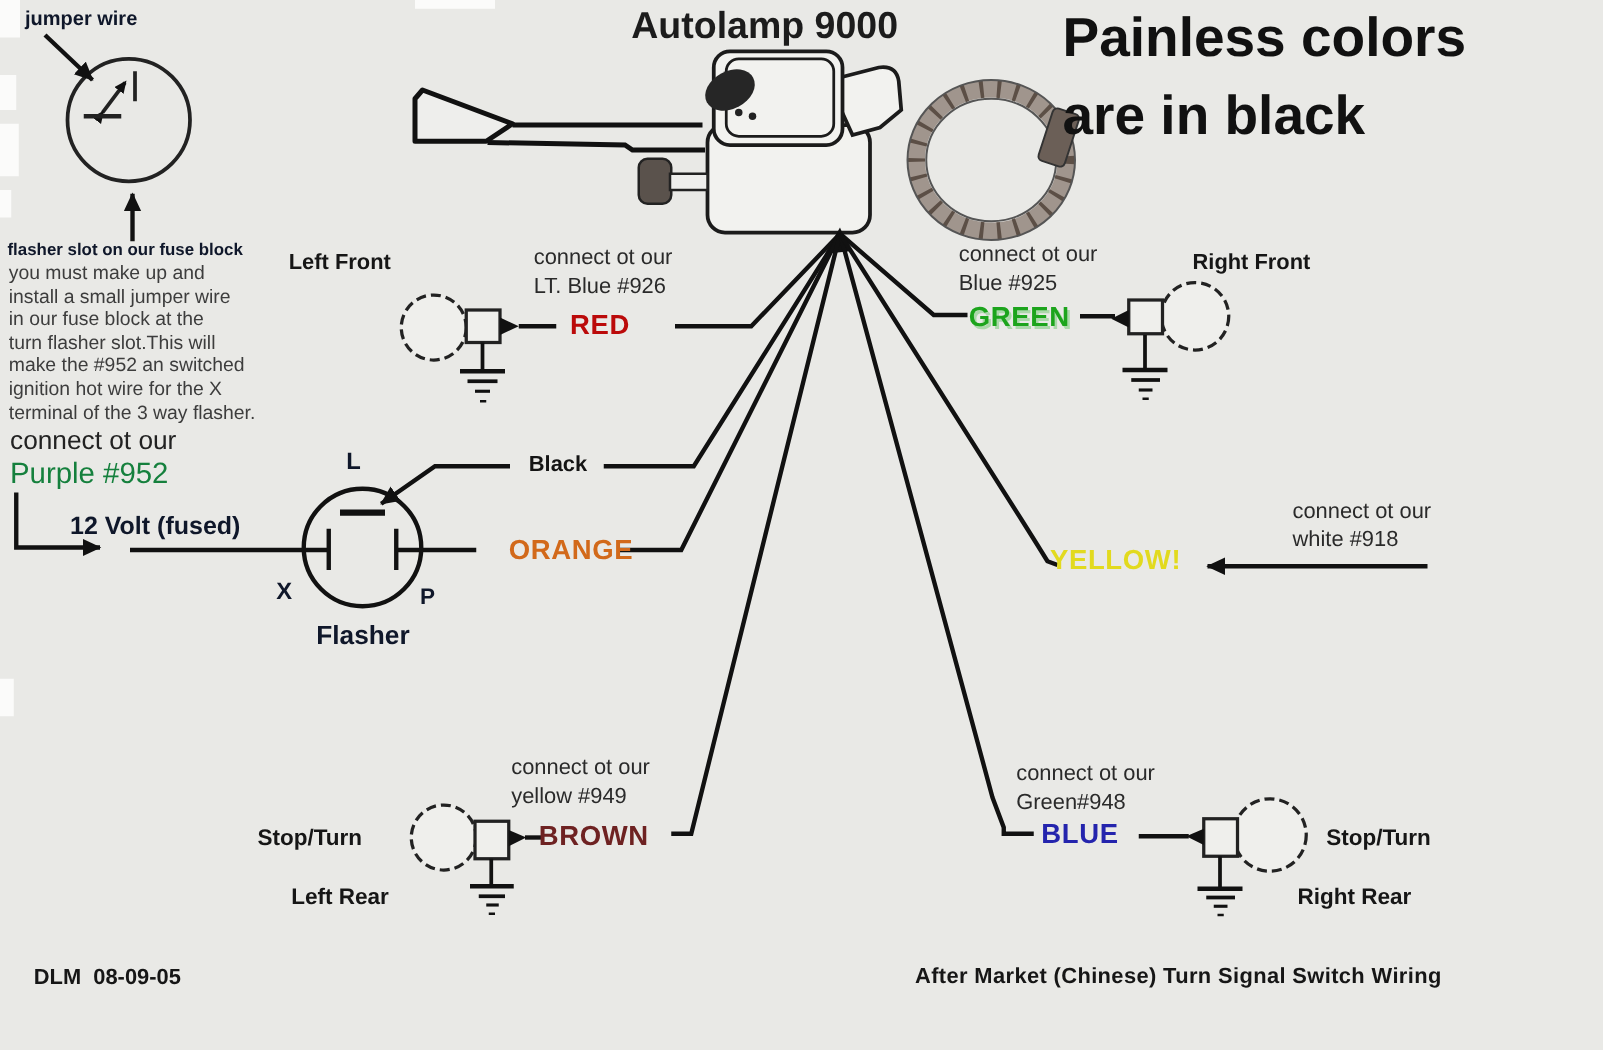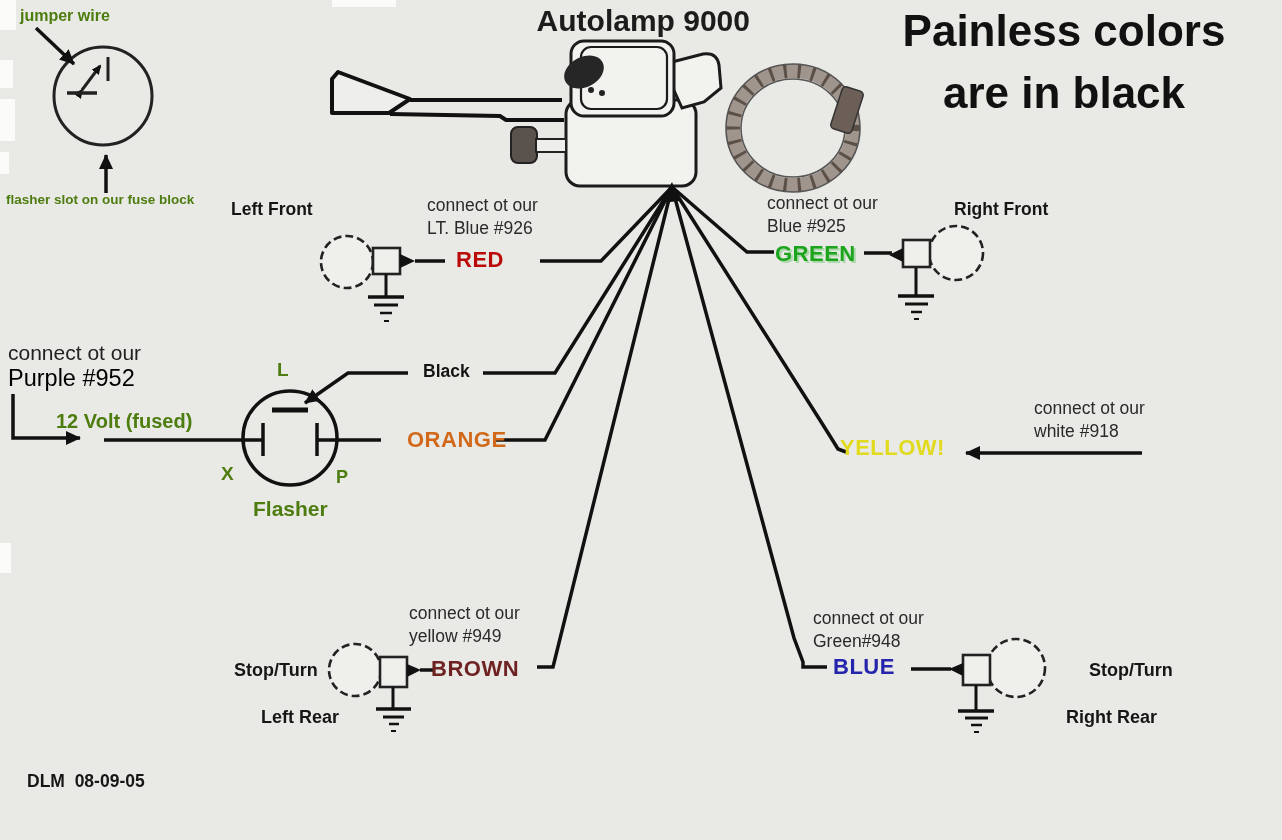--- a/index.html
+++ b/index.html
@@ -1,28 +1,28 @@
 <!DOCTYPE html>
 <html><head>
 <meta charset="utf-8">
 <style>
   html,body{margin:0;padding:0;background:#cfcfcf;}
   #stage{position:relative;width:1282px;height:840px;background:#e9e9e6;overflow:hidden;
          font-family:"Liberation Sans",sans-serif;}
   #art{position:absolute;left:0;top:0;}
   .t{position:absolute;white-space:pre-wrap;color:#1c1c1c;line-height:1.25;
      font-family:"Liberation Sans",sans-serif;}
-  .heavy{font-weight:700;color:#4d7c0f;}
+  .heavy{font-weight:700;color:#0f172a;}
   .para{font-size:15.5px;line-height:18.6px;color:#3d3d3d;}
   .connect{font-size:17.5px;line-height:23px;color:#2a2a2a;}
   .wirecolor{font-size:22px;font-weight:700;letter-spacing:.5px;}
   .cap{font-size:17.5px;font-weight:700;color:#161616;}
-  .cap18{font-size:18px;font-weight:700;color:#161616;margin-left:28px;}
-  .title{font-size:30px;font-weight:700;text-align:right;}
-  .painless{font-size:44px;font-weight:700;line-height:62px;text-align:center;color:#111;}
+  .cap18{font-size:18px;font-weight:700;color:#161616;}
+  .title{font-size:30px;font-weight:700;text-align:left;}
+  .painless{font-size:44px;font-weight:700;line-height:62px;text-align:left;color:#111;}
   .sh-green{text-shadow:2px 2px 0 rgba(110,200,110,.5);}
   .artifact{position:absolute;background:#fbfbfa;}
 </style>
 </head>
 <body>
 
 <div id="stage">
 
   <div class="artifact" style="left:0;top:8;width:16px;height:30px;"></div>
   <div class="artifact" style="left:0;top:60px;width:13px;height:28px;"></div>
@@ -154,22 +154,29 @@
       </g>
     </g>
   </svg>
 
   <div class="t title" style="left:505px;top:2px;width:245px;">Autolamp 9000</div>
   <div class="t painless" style="left:850px;top:0px;width:428px;">Painless colors
 are in black</div>
 
   <div class="t heavy" style="left:20px;top:6px;font-size:16px;">jumper wire</div>
   <div class="t heavy" style="left:6px;top:192px;font-size:13.5px;">flasher slot on our fuse block</div>
+  <div class="t para" style="left:7px;top:210px;">you must make up and
+install a small jumper wire
+in our fuse block at the
+turn flasher slot.This will
+make the #952 an switched
+ignition hot wire for the X
+terminal of the 3 way flasher.</div>
   <div class="t" style="left:8px;top:340px;font-size:21px;color:#222;">connect ot our</div>
-  <div class="t" style="left:8px;top:364px;font-size:23.5px;color:#000000;">Purple #952</div>
+  <div class="t" style="left:8px;top:364px;font-size:23.5px;color:#15803d;">Purple #952</div>
   <div class="t heavy" style="left:56px;top:409px;font-size:20px;">12 Volt (fused)</div>
 
   <div class="t heavy" style="left:277px;top:358px;font-size:19px;">L</div>
   <div class="t heavy" style="left:221px;top:462px;font-size:19px;">X</div>
   <div class="t heavy" style="left:336px;top:466px;font-size:18px;">P</div>
   <div class="t heavy" style="left:253px;top:496px;font-size:21px;">Flasher</div>
 
   <div class="t cap" style="left:231px;top:199px;">Left Front</div>
   <div class="t connect" style="left:427px;top:194px;">connect ot our
 LT. Blue #926</div>
@@ -194,13 +201,14 @@
   <div class="t cap18" style="left:233px;top:706px;">Left Rear</div>
 
   <div class="t connect" style="left:813px;top:607px;">connect ot our
 Green#948</div>
   <div class="t wirecolor" style="left: 833px; top: 653px; color: rgb(36, 36, 173);">BLUE</div>
   <div class="t cap18" style="left:1061px;top:659px;">Stop/Turn</div>
   <div class="t cap18" style="left:1038px;top:706px;">Right Rear</div>
 
 
   <div class="t cap" style="left:27px;top:771px;">DLM  08-09-05</div>
+  <div class="t cap" style="left:732px;top:770px;letter-spacing:.3px;">After Market (Chinese) Turn Signal Switch Wiring</div>
 </div>
 
 </body></html>

